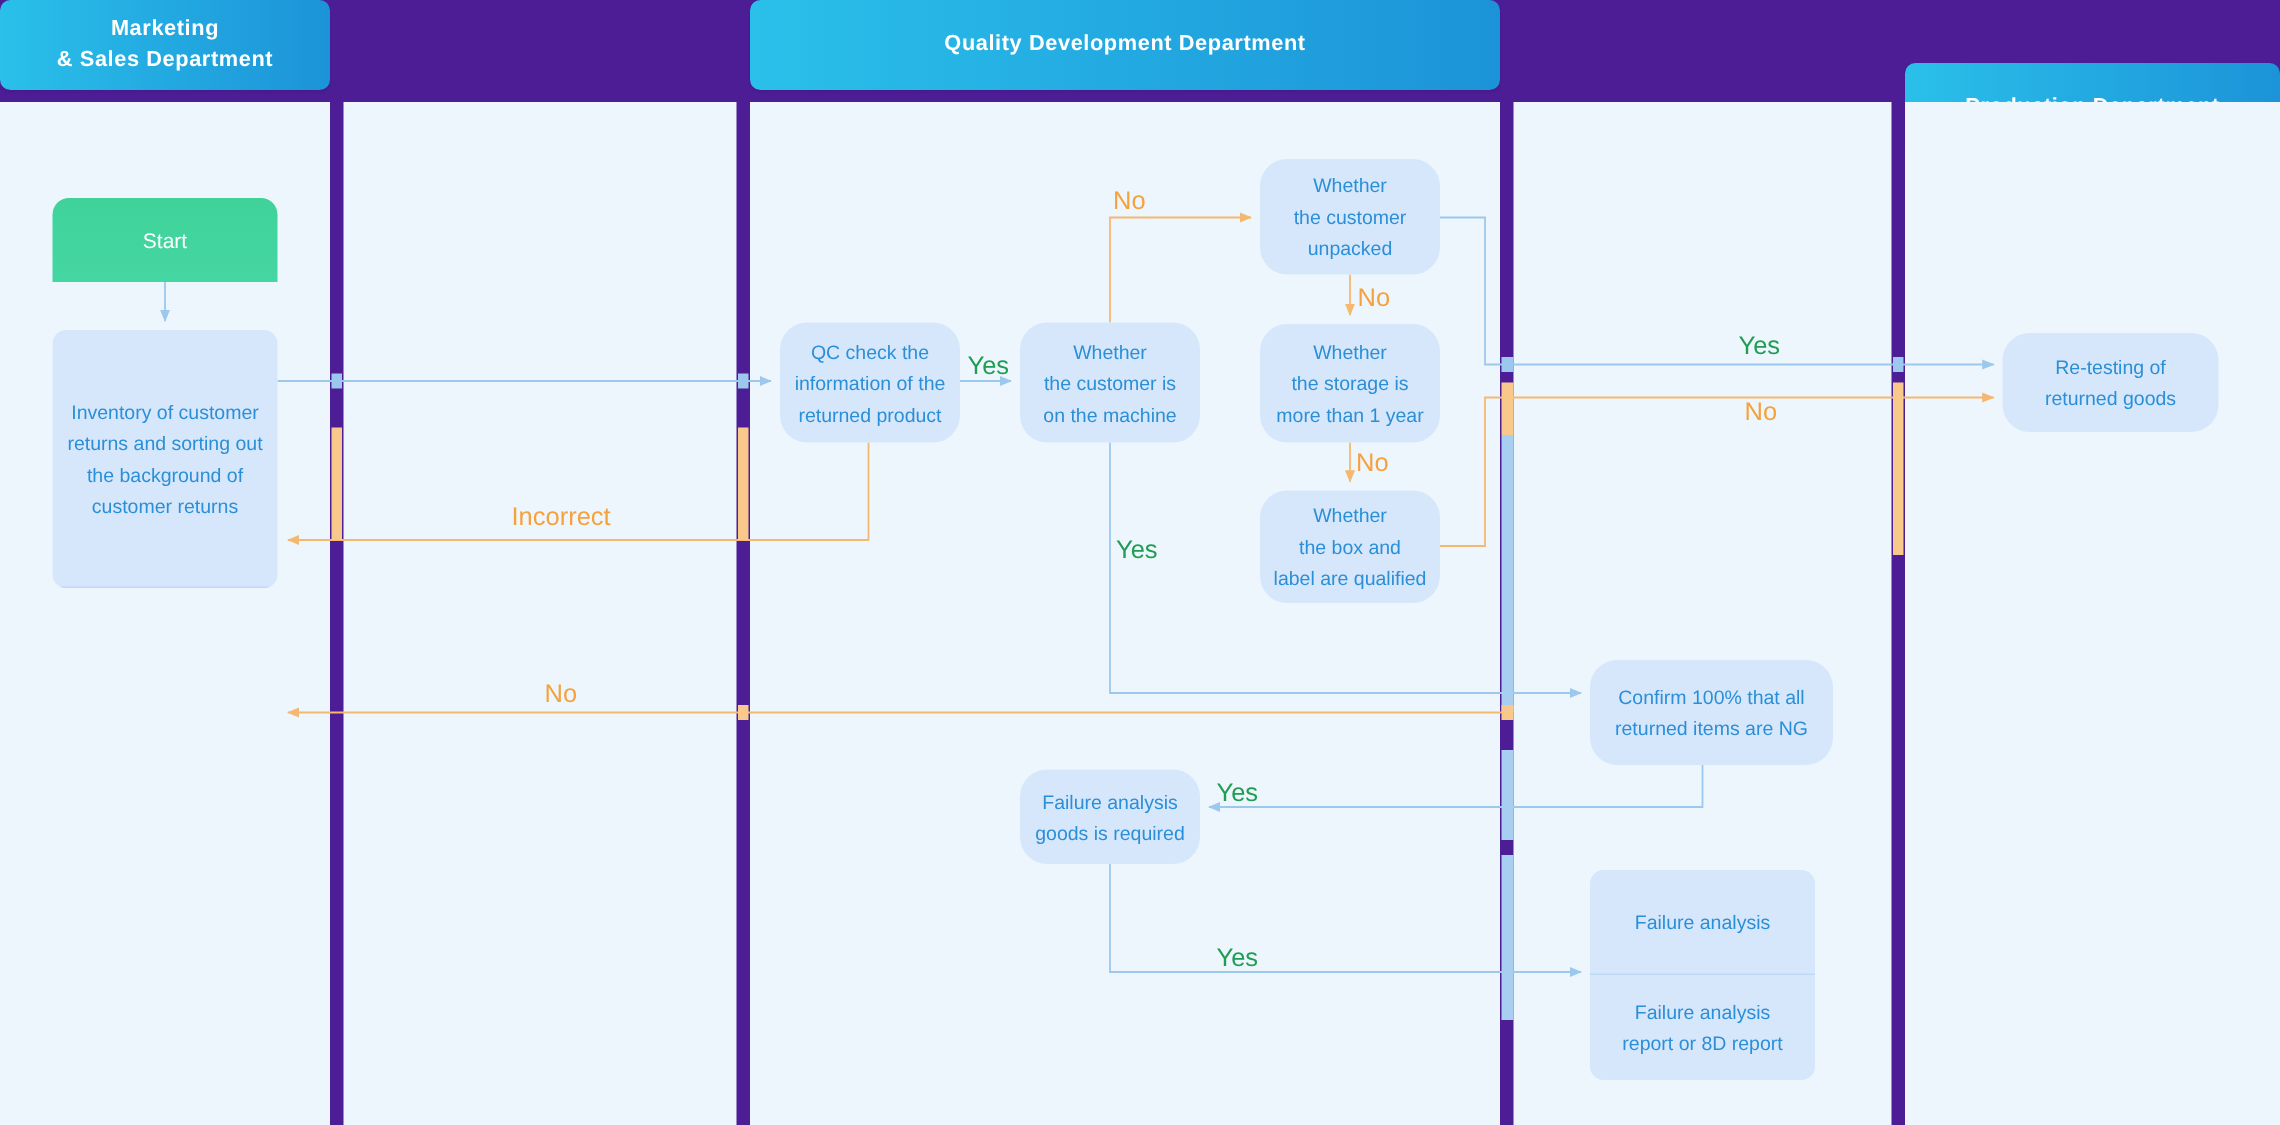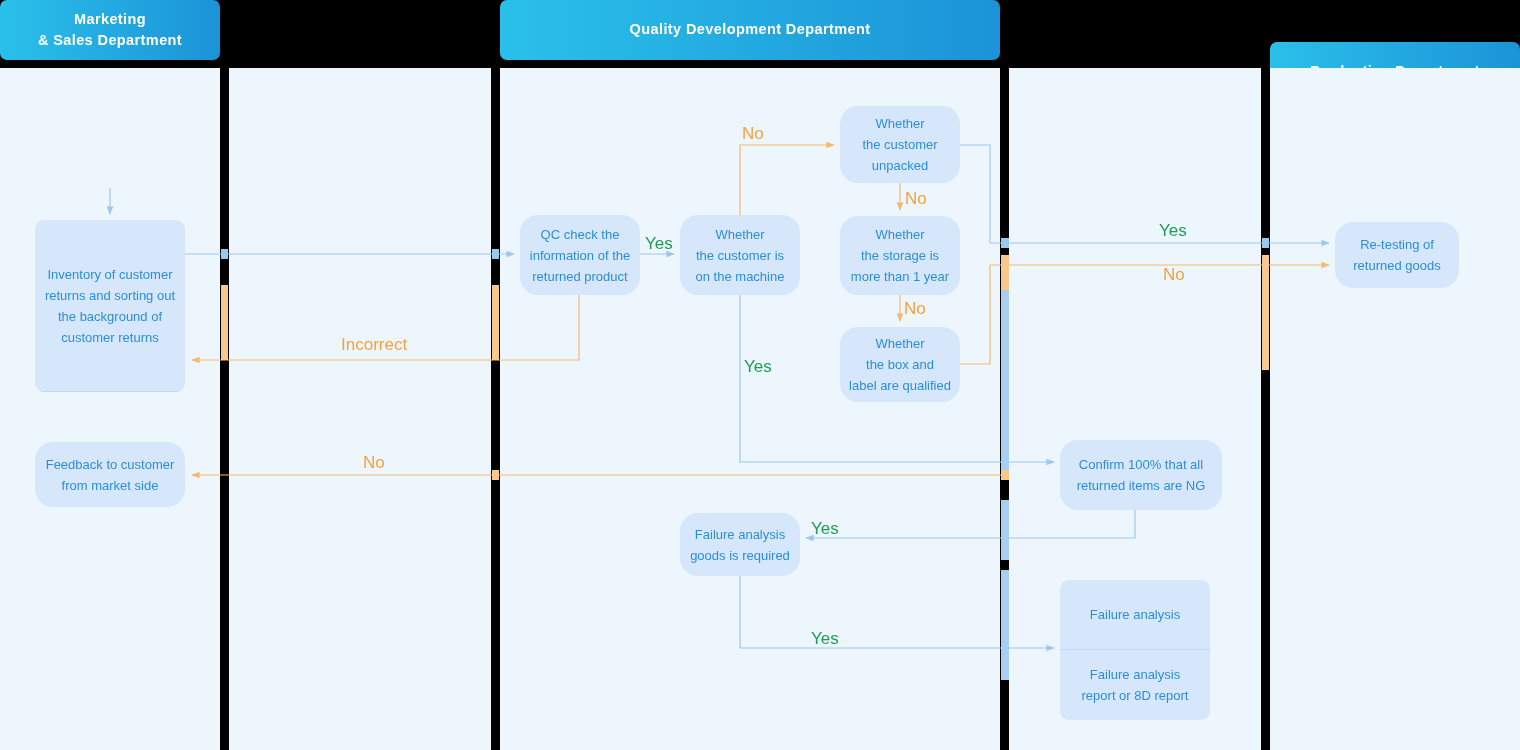--- a/index.html
+++ b/index.html
@@ -1,18 +1,18 @@
 <!DOCTYPE html>
 <html><head>
 <meta charset="utf-8">
 <style>
   html,body{margin:0;padding:0;background:#ffffff;}
   body{width:1520px;height:750px;overflow:hidden;
        font-family:"Liberation Sans","DejaVu Sans",sans-serif;}
-  #canvas{position:relative;width:1520px;height:750px;background:#000000;}
+  #canvas{position:relative;width:1520px;height:750px;background:#4c1d95;}
 
   
   .lane{position:absolute;top:68px;height:682px;background:#eef6fd;}
   .lane-header{position:absolute;top:0;height:60px;border-radius:7px;
     color:#ffffff;font-weight:bold;font-size:14.5px;letter-spacing:.4px;
     display:flex;align-items:center;justify-content:center;text-align:center;
     line-height:1.45;box-shadow:0 1px 2px rgba(0,0,0,.07);}
 
   
   .node{position:absolute;box-sizing:border-box;border-radius:18px;
@@ -108,39 +108,36 @@
       <rect x="1001" y="255" width="8" height="35" fill="#f9c98c"></rect>
       <rect x="1262" y="255" width="7" height="115" fill="#f9c98c"></rect>
       <rect x="1001" y="290" width="8" height="185" fill="#a8cff2"></rect>
       <rect x="1001" y="470" width="8" height="10" fill="#f9c98c"></rect>
       <rect x="492" y="470" width="7" height="10" fill="#f9c98c"></rect>
       <rect x="1001" y="500" width="8" height="60" fill="#a8cff2"></rect>
       <rect x="1001" y="570" width="8" height="110" fill="#a8cff2"></rect>
     </g>
   </svg>
 
+  <div class="node start" style="left:35px;top:132px;width:150px;height:56px;">
+    <span>Start</span>
+  </div>
 
   <div class="combo" style="left:35px;top:220px;width:150px;height:172px;">
     <div style="flex:100 0 auto;">
       <span>
         <span>Inventory of customer</span><br>
         <span>returns and sorting out</span><br>
         <span>the background of</span><br>
         <span>customer returns</span>
       </span>
     </div>
     <div class="sep"></div>
   </div>
 
-  <div class="node" style="left:35px;top:442px;width:150px;height:65px;">
-    <span>
-      <span>Feedback to customer</span><br>
-      <span>from market side</span>
-    </span>
-  </div>
 
   <div class="node" style="left:520px;top:215px;width:120px;height:80px;">
     <span>
       <span>QC check the</span><br>
       <span>information of the</span><br>
       <span>returned product</span>
     </span>
   </div>
 
   <div class="node" style="left:680px;top:215px;width:120px;height:80px;">
@@ -195,21 +192,21 @@
     </div>
     <div class="sep"></div>
     <div>
       <span>
         <span>Failure analysis</span><br>
         <span>report or 8D report</span>
       </span>
     </div>
   </div>
 
-  <div class="node" style="left:1335px;top:222px;width:124px;height:66px;">
+  <div class="node" style="left:1335px;top:222px;width:144px;height:66px;">
     <span>
       <span>Re-testing of</span><br>
       <span>returned goods</span>
     </span>
   </div>
 
   <div class="elabel yes" style="left:645px;top:234px;">Yes</div>
   <div class="elabel no" style="left:742px;top:124px;">No</div>
   <div class="elabel no" style="left:905px;top:189px;">No</div>
   <div class="elabel no" style="left:904px;top:299px;">No</div>

